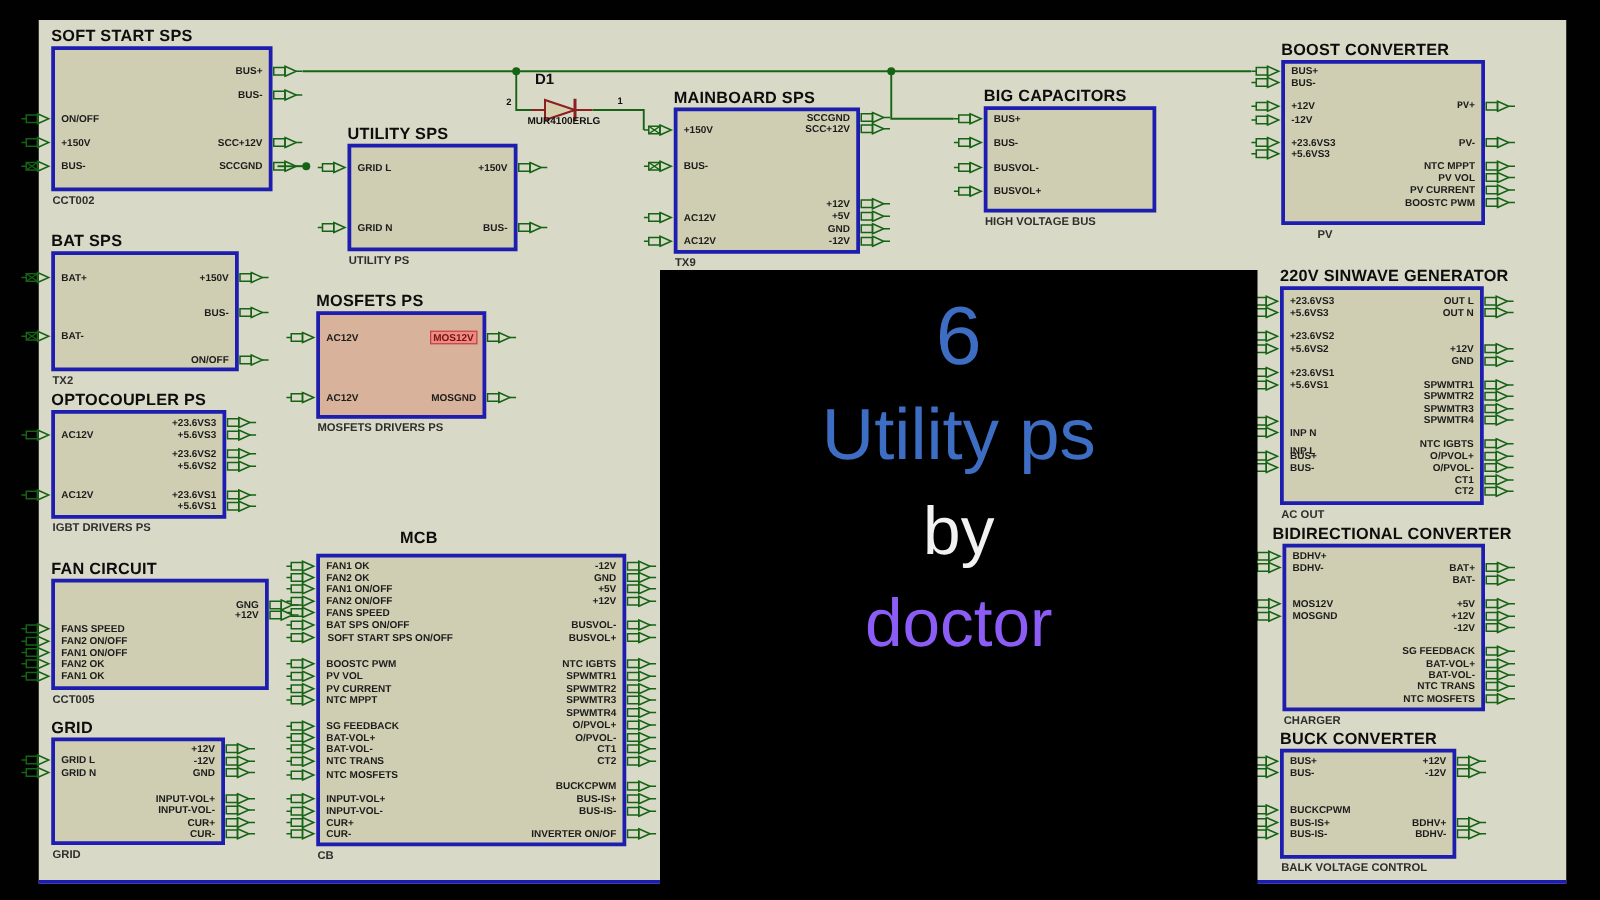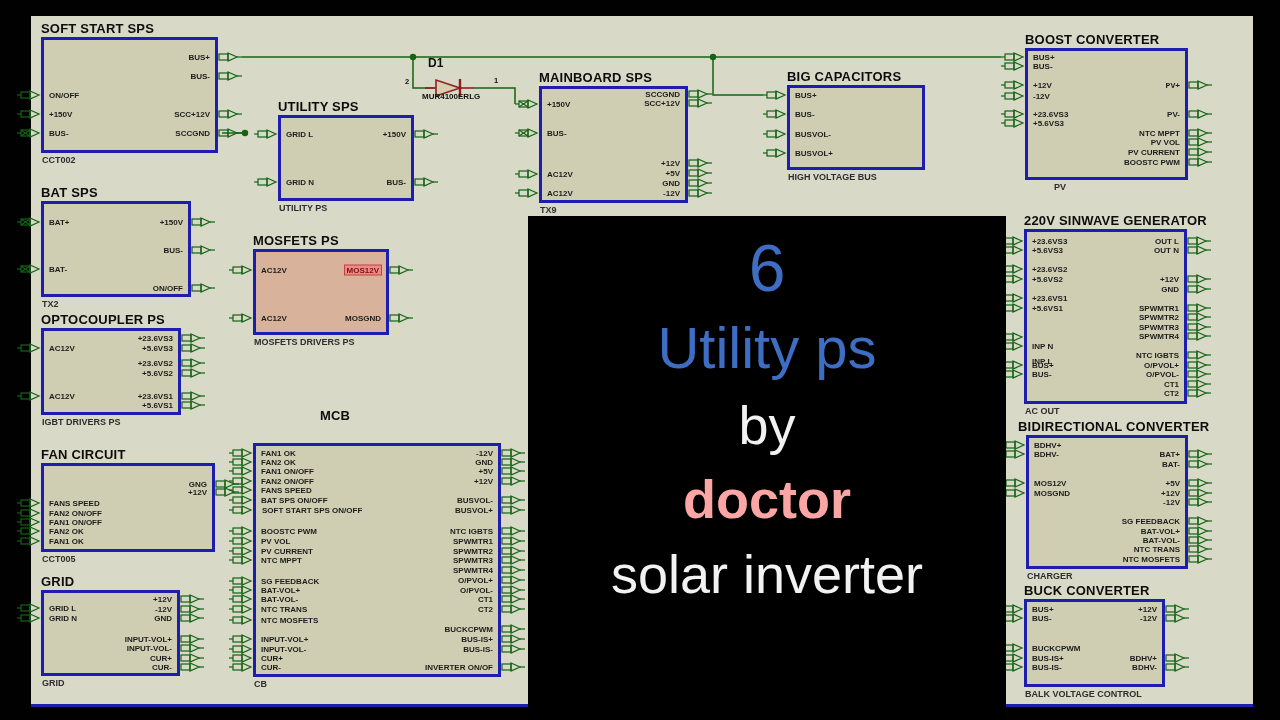--- a/index.html
+++ b/index.html
@@ -599,21 +599,21 @@
         <svg width="24" height="10" class="term" style="left: 215px; top: 487px;">
           <g stroke="#156315" fill="none" stroke-width="1.2">
             <line x1="19" y1="5" x2="24" y2="5"></line>
             <rect x="1" y="2" width="9" height="6"></rect>
             <path d="M10 1 L19 5 L10 9 Z"></path>
           </g>
         </svg>
         <span class="pin-label" style="right: 1073px; top: 492px;">+12V</span>
       </div>
       <div>
-        <div class="blk-title" style="left: 320px; top: 408px;">MCB</div>
+        <div class="blk-title" style="left: 320px; top: 422px;">MCB</div>
         <div class="blk-rect" style="left: 253px; top: 443px; width: 248px; height: 234px;"></div>
         <div class="blk-sub" style="left: 254px; top: 679px;">CB</div>
         <svg width="24" height="10" class="term" style="left: 229px; top: 448px;">
           <g stroke="#156315" fill="none" stroke-width="1.2">
             <line x1="0" y1="5" x2="4" y2="5"></line>
             <rect x="4" y="2" width="9" height="6"></rect>
             <path d="M13 1 L22 5 L13 9 Z"></path>
           </g>
         </svg>
         <span class="pin-label" style="left: 261px; top: 453px;">FAN1 OK</span>
@@ -1386,16 +1386,15 @@
 
   <span class="d-note" id="diode-name">D1</span>
   <span class="d-note" id="diode-part">MUR4100ERLG</span>
   <span class="d-note" id="diode-pin2">2</span>
   <span class="d-note" id="diode-pin1">1</span>
 
   <div id="overlay">
       <div class="ol ol-0" style="color: rgb(61, 110, 195);">6</div>
       <div class="ol ol-2" style="color: rgb(61, 110, 195);">Utility ps</div>
       <div class="ol ol-3" style="color: rgb(242, 242, 242);">by</div>
-      <div class="ol ol-4" style="color: #fca5a5; font-weight: bold;">doctor</div>
-      <div class="ol ol-5" style="color: rgb(242, 242, 242);">solar inverter</div>
+      <div class="ol ol-4" style="color: #8b5cf6;">doctor</div>
     </div>
 </div>
 
 </body></html>

